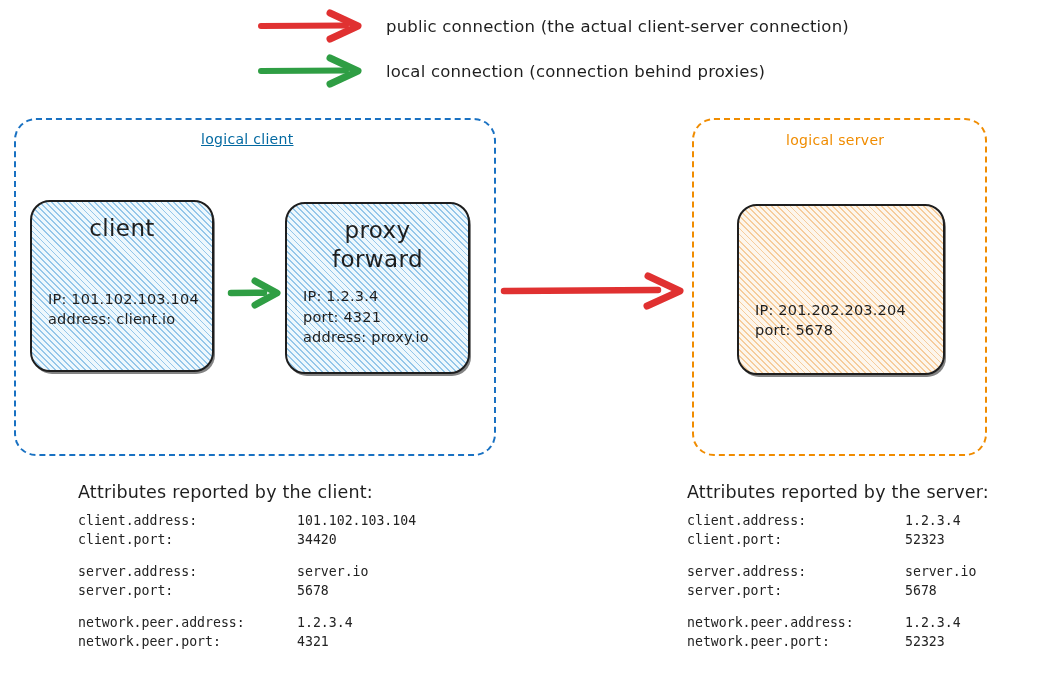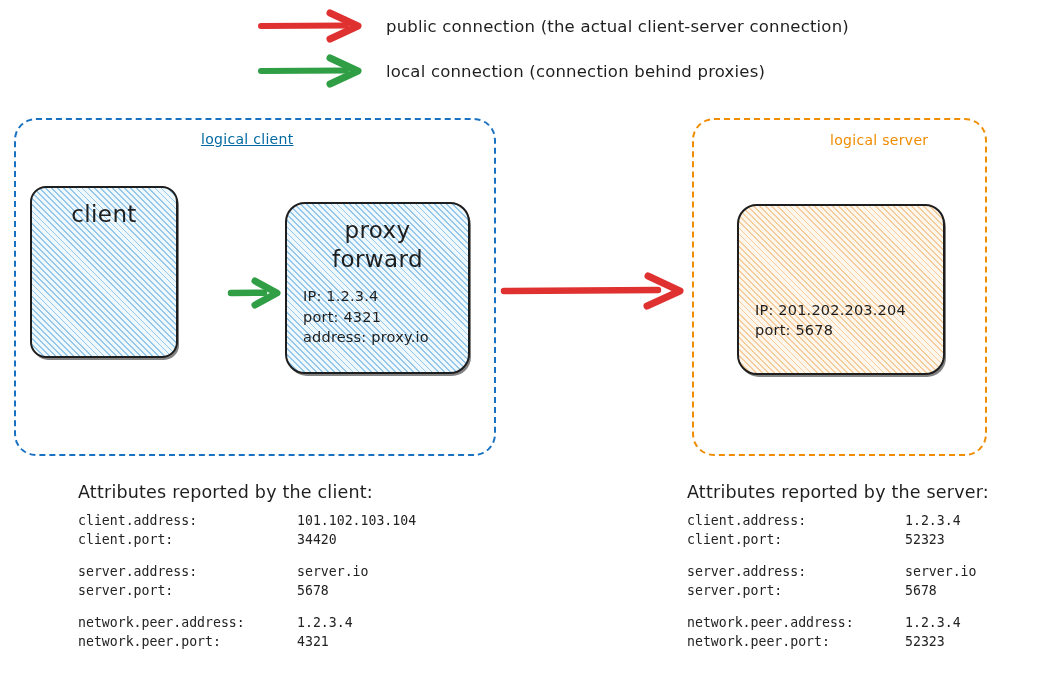--- a/index.html
+++ b/index.html
@@ -152,23 +152,27 @@
   <svg class="legend-arrow" viewBox="0 0 110 36">
     <path d="M3 18 L88 17.5" stroke="#2f9e44" stroke-width="6" stroke-linecap="round" fill="none"></path>
     <path d="M72 5 L100 18 L72 31" stroke="#2f9e44" stroke-width="7" stroke-linecap="round" stroke-linejoin="round" fill="none"></path>
   </svg>
   <span class="legend-label">local connection (connection behind proxies)</span>
 </div>
 
 <div class="logical-box client-zone" style="left:14px; top:118px; width:478px; height:334px;"></div>
 <div class="zone-title blue" style="left:201px; top:131px;">logical client</div>
 
-<div class="node blue" style="left:30px; top:186px; width:148px; height:172px;border-radius:16px;">
+<div class="node blue" style="left:30px; top:200px; width:184px; height:172px;">
   <div class="node-inner">
     <div class="node-title">client</div>
+    <div class="node-props props-lower">
+      <div>IP: 101.102.103.104</div>
+      <div>address: client.io</div>
+    </div>
   </div>
 </div>
 
 <svg class="arrow-svg" style="left:228px; top:275px; width:58px; height:36px;" viewBox="0 0 58 36">
   <path d="M3 18 L36 17.8" stroke="#2f9e44" stroke-width="6.5" stroke-linecap="round" fill="none"></path>
   <path d="M27 6 L49 18 L27 30" stroke="#2f9e44" stroke-width="7" stroke-linecap="round" stroke-linejoin="round" fill="none"></path>
 </svg>
 
 <div class="node blue" style="left:285px; top:202px; width:185px; height:172px;">
   <div class="node-inner">
@@ -183,21 +187,21 @@
     </div>
   </div>
 </div>
 
 <svg class="arrow-svg" style="left:500px; top:270px; width:185px; height:44px;" viewBox="0 0 185 44">
   <path d="M4 21 L158 20" stroke="#e03131" stroke-width="6.5" stroke-linecap="round" fill="none"></path>
   <path d="M148 6 L180 21 L147 36" stroke="#e03131" stroke-width="7" stroke-linecap="round" stroke-linejoin="round" fill="none"></path>
 </svg>
 
 <div class="logical-box server-zone" style="left:692px; top:118px; width:291px; height:334px;"></div>
-<div class="zone-title orange" style="left:786px; top:132px;margin-left:44px;">logical server</div>
+<div class="zone-title orange" style="left:786px; top:132px;">logical server</div>
 
 <div class="node orange" style="left:737px; top:204px; width:208px; height:171px;">
   <div class="node-inner">
     <div class="node-props props-srv">
       <div>IP: 201.202.203.204</div>
       <div>port: 5678</div>
     </div>
   </div>
 </div>
 

